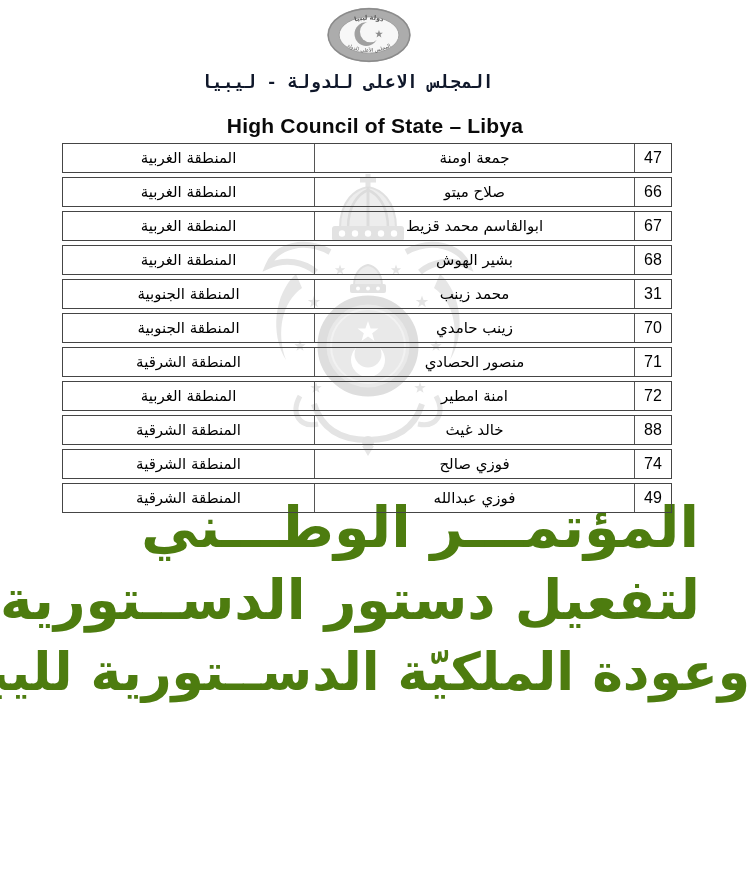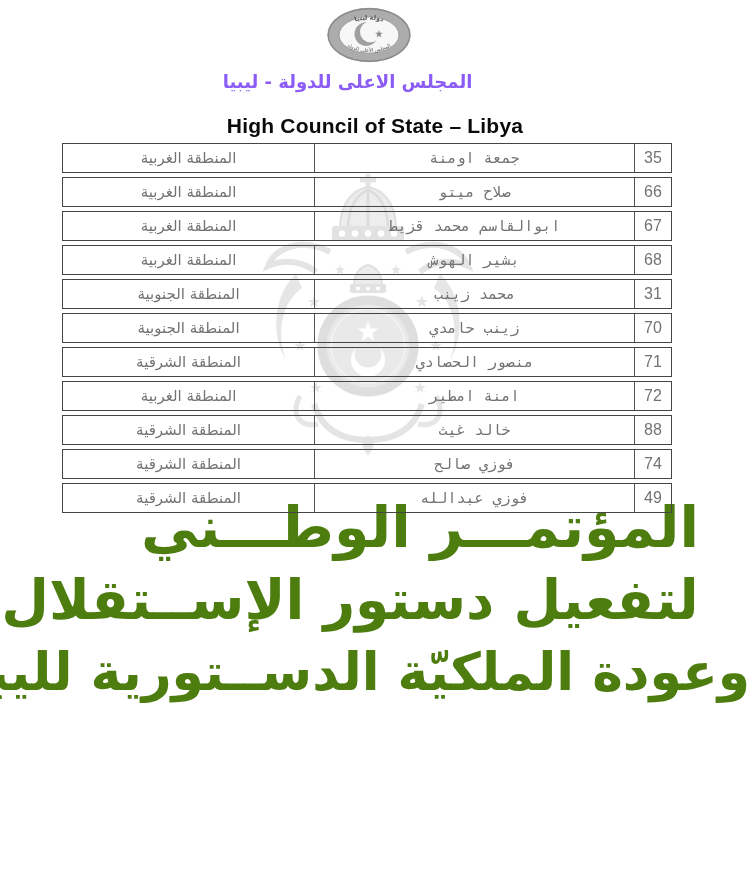--- a/index.html
+++ b/index.html
@@ -5,21 +5,21 @@
   html,body { margin:0; padding:0; background:#ffffff; }
   .page {
     position:relative; width:750px; height:878px; background:#ffffff;
     overflow:hidden; font-family:"DejaVu Sans", sans-serif; color:#111;
   }
 
   
   .seal { position:absolute; left:325px; top:6px; width:88px; height:58px; }
   .title-ar {
     position:absolute; top:71px; left:0; width:695px; text-align:center;
-    direction:rtl; font-weight:700; font-size:18px; color:#8b5cf6;
+    direction:rtl; font-weight:700; font-size:18px; color:#0f172a;font-family:Liberation Mono, monospace;
   }
   .title-en {
     position:absolute; top:114px; left:0; width:750px; text-align:center;
     font-weight:700; font-size:21px; letter-spacing:0.2px; color:#0a0a0a;
     font-family:"Liberation Sans","DejaVu Sans",sans-serif;
   }
 
   
   .emblem { position:absolute; left:256px; top:174px; width:224px; height:282px; z-index:1; }
   .wm {
@@ -32,24 +32,24 @@
 
   
   .tbl { position:absolute; left:62px; top:143px; width:610px; z-index:2; }
   .trow {
     display:flex; box-sizing:border-box; height:30px; margin-bottom:4px;
     border:1px solid #454545; background:transparent;
   }
   .trow:last-child { margin-bottom:0; }
   .cell {
     box-sizing:border-box; display:flex; align-items:center; justify-content:center;
-    direction:rtl; font-size:15px; color:#737373; overflow:hidden;
+    direction:rtl; font-size:15px; color:#000000; overflow:hidden;
   }
   .cell.region { width:252px; border-right:1px solid #555; }
-  .cell.name   { width:320px; border-right:1px solid #555;font-family:Liberation Mono, monospace; }
+  .cell.name   { width:320px; border-right:1px solid #555; }
   .cell.num    { flex:1; direction:ltr; font-size:16px; font-family:"Liberation Sans","DejaVu Sans",sans-serif; }
 </style>
 </head>
 <body>
 
 <div class="page">
 
   <svg class="seal" viewBox="0 0 96 64" aria-hidden="true">
     <defs>
       <path id="star" d="M0,-10 L2.35,-3.24 L9.51,-3.09 L3.8,1.24 L5.88,8.09 L0,4 L-5.88,8.09 L-3.8,1.24 L-9.51,-3.09 L-2.35,-3.24 Z"></path>
@@ -111,28 +111,28 @@
       <use href="#star" transform="translate(140,96) scale(0.55)"></use>
       <path d="M58,230 C66,256 86,266 112,266 C138,266 158,256 166,230" fill="none" stroke="#e4e4e4" stroke-width="6"></path>
       <path d="M44,222 C34,240 44,254 62,250" fill="none" stroke="#e6e6e6" stroke-width="5"></path>
       <path d="M180,222 C190,240 180,254 162,250" fill="none" stroke="#e6e6e6" stroke-width="5"></path>
       <circle cx="112" cy="268" r="6" fill="#e2e2e2"></circle>
       <path d="M106,272 L118,272 L112,282 Z" fill="#e6e6e6"></path>
     </g>
   </svg>
 
   <div class="wm wm1">المؤتمـــر الوطـــني</div>
-  <div class="wm wm2">لتفعيل دستور الإســتقلال</div>
+  <div class="wm wm2">لتفعيل دستور الدســتورية</div>
   <div class="wm wm3">وعودة الملكيّة الدســتورية لليبيا</div>
 
   <div class="tbl">
     <div class="trow">
       <div class="cell region">المنطقة الغربية</div>
       <div class="cell name">جمعة اومنة</div>
-      <div class="cell num">35</div>
+      <div class="cell num">47</div>
     </div>
     <div class="trow">
       <div class="cell region">المنطقة الغربية</div>
       <div class="cell name">صلاح ميتو</div>
       <div class="cell num">66</div>
     </div>
     <div class="trow">
       <div class="cell region">المنطقة الغربية</div>
       <div class="cell name">ابوالقاسم محمد قزيط</div>
       <div class="cell num">67</div>

